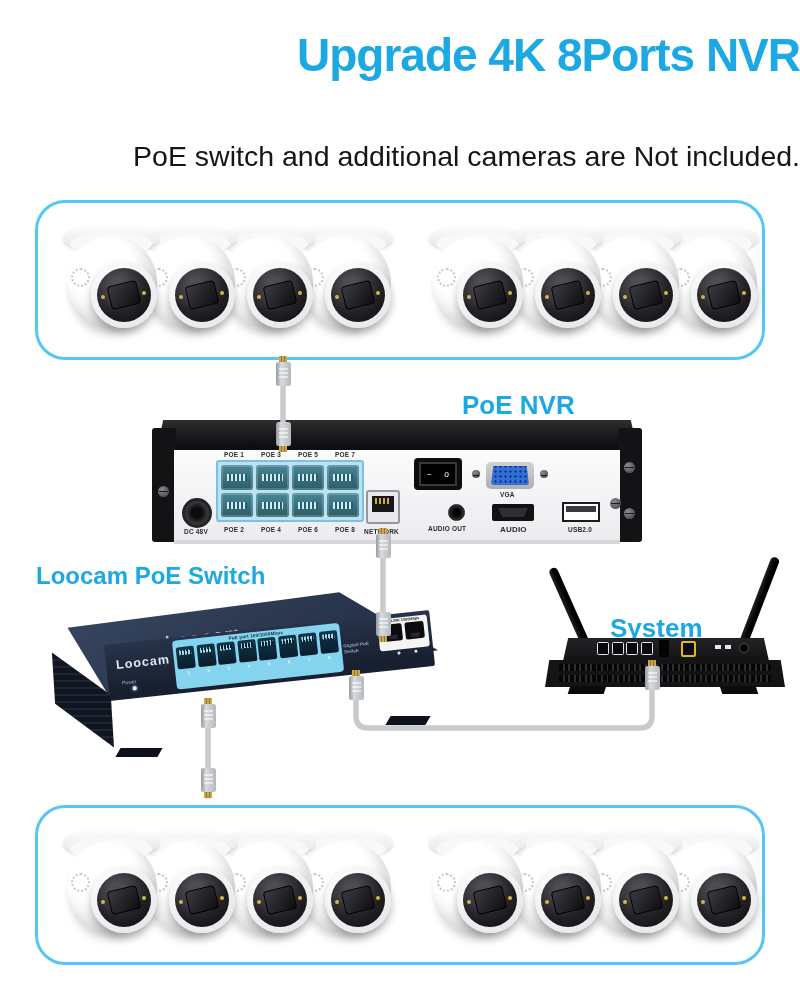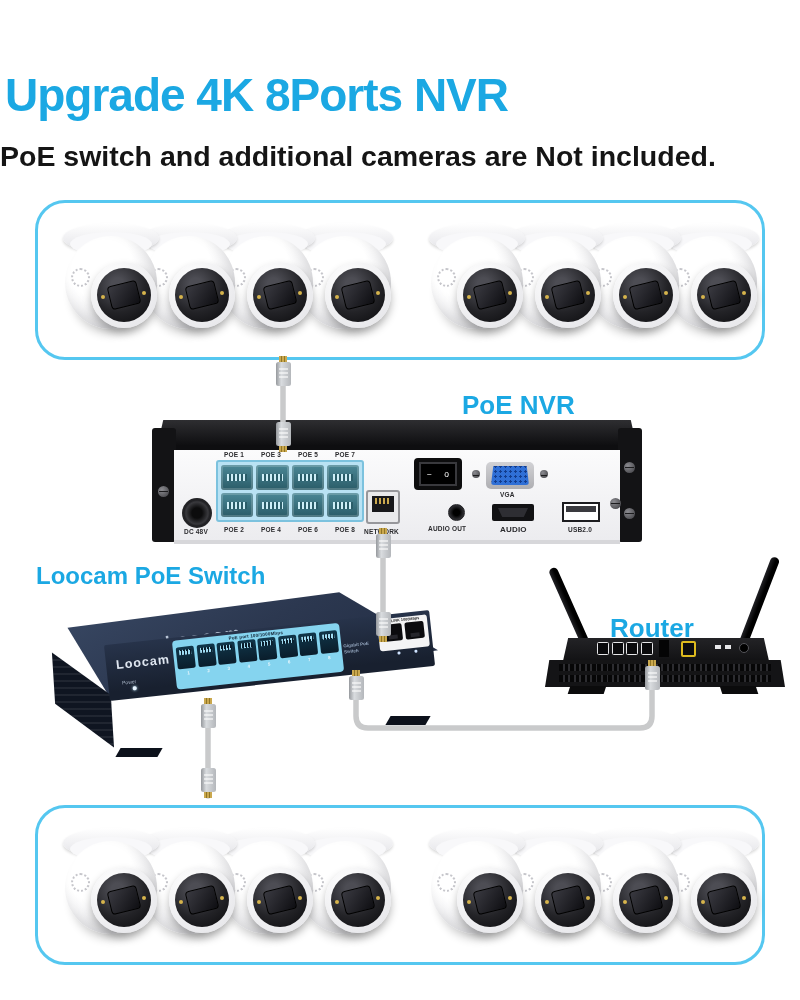--- a/index.html
+++ b/index.html
@@ -1,24 +1,24 @@
 <!DOCTYPE html>
 <html><head>
 <meta charset="utf-8">
 <style>
   html,body { margin:0; padding:0; }
   body { width:800px; height:1000px; position:relative; background:#ffffff;
          font-family:"Liberation Sans", sans-serif; overflow:hidden; }
   .abs { position:absolute; }
 
   
-  .title { left:5px; right:0; top:30px; text-align:left; color:#1ba8e3;
-           font-size:46px; line-height:1.13; font-weight:800; letter-spacing:-1px;margin-top:40px; }
-  .subtitle { left:0; right:0; top:140px; text-align:left; color:#151515;
-              font-size:28.5px; font-weight:700; }
+  .title { left:16px; right:0; top:30px; text-align:right; color:#1ba8e3;
+           font-size:46px; line-height:1.13; font-weight:800; letter-spacing:-1px; }
+  .subtitle { left:0; right:0; top:140px; text-align:right; color:#151515;
+              font-size:28.5px; font-weight:400; }
 
   
   .cam-box { left:35px; width:724px; height:154px; border:3px solid #55c7f0;
              border-radius:30px; background:#ffffff; }
   .cam-box.top { top:200px; } .cam-box.bottom { top:805px; }
 
   .cam { position:absolute; width:102px; height:118px; top:20px; }
   .cam:nth-child(1){left:22px;z-index:8} .cam:nth-child(2){left:100px;z-index:7}
   .cam:nth-child(3){left:178px;z-index:6} .cam:nth-child(4){left:256px;z-index:5}
   .cam:nth-child(5){left:388px;z-index:4} .cam:nth-child(6){left:466px;z-index:3}
@@ -405,21 +405,21 @@
     </div>
   </div>
   <div class="sw-updots">
       <b></b>
       <b></b>
     </div>
 </div>
 <div class="abs sw-foot f1"></div>
 <div class="abs sw-foot f2"></div>
 
-<div class="abs dev-label" style="left:610px;top:613px;font-size:26px;">Router</div>
+<div class="abs dev-label" style="left:610px;top:613px;font-size:26px;">System</div>
 
 <div class="abs router">
   <div class="antenna l"></div>
   <div class="antenna r"></div>
   <div class="rt-top">
     <div class="rt-lan">
         <i></i>
         <i></i>
         <i></i>
         <i></i>

